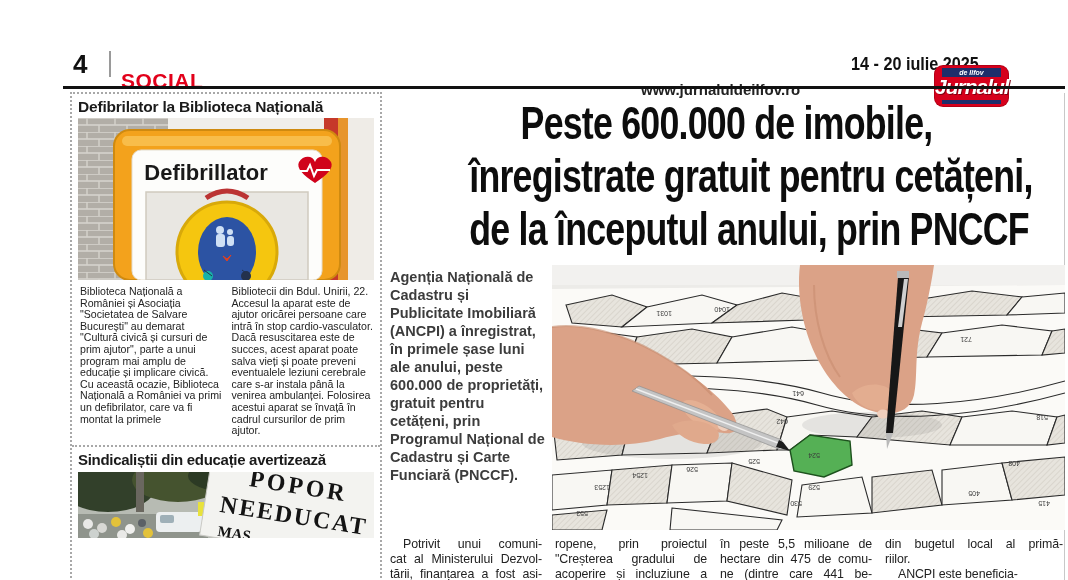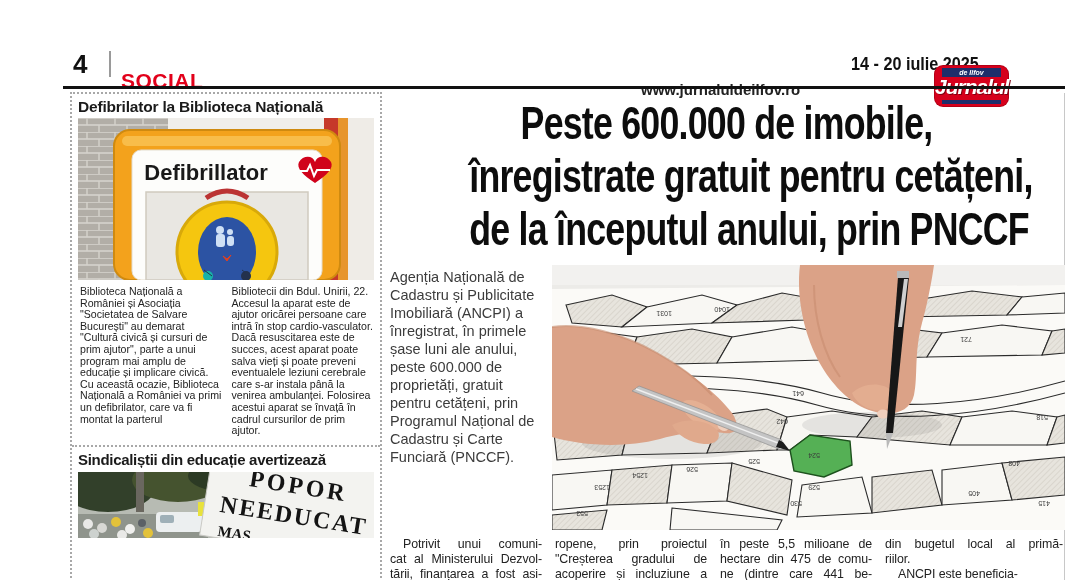--- a/index.html
+++ b/index.html
@@ -30,21 +30,21 @@
   .la-text p{margin:0;}
   .sec2{margin:8px 0 0 0;border-top:2px dotted #a8a8a8;padding:4px 6px 0 6px;}
   .sec2-title{font-size:15px;font-weight:bold;letter-spacing:-.3px;color:#1a1a1a;margin-bottom:4px;}
   .sec2-photo{width:296px;height:66px;display:block;}
 
   
   .main-art{position:absolute;left:388px;top:96px;width:677px;height:484px;}
   .headline{width:100%;text-align:center;color:#0d0d0d;}
   .headline .hl{font-size:47px;font-weight:800;line-height:53px;letter-spacing:-1px;transform:scaleX(.76);transform-origin:50% 50%;white-space:nowrap;}
   .main-body{position:absolute;left:0;top:168px;width:677px;}
-  .lead{position:absolute;left:2px;top:4px;width:156px;font-size:14.5px;line-height:18px;font-weight:400;color:#3c3c3c;}
+  .lead{position:absolute;left:2px;top:4px;width:156px;font-size:14.5px;line-height:18px;font-weight:700;color:#3c3c3c;}
   .map-photo{position:absolute;left:164px;top:1px;width:513px;height:265px;display:block;}
   .cols{position:absolute;left:2px;top:273px;width:675px;display:flex;gap:13px;}
   .ncol{font-size:12.4px;line-height:15.2px;color:#222;letter-spacing:-.1px;}
   .ncol.w1{width:152px;}.ncol.w2{width:152px;}.ncol.w3{width:152px;}.ncol.w4{width:178px;}
   .jline{text-align:justify;text-align-last:justify;}
   .nline{text-align:left;}
   .ind{text-indent:13px;}
 </style>
 </head>
 <body>
@@ -103,21 +103,21 @@
     <circle cx="152" cy="114" r="3" fill="#cfe0f5"></circle>
     <path d="M145 138 l4 3 l4 -4 l-4 6 Z" fill="#e2401f" stroke="#e2401f"></path>
     <circle cx="130" cy="158" r="5" fill="#18b2a8"></circle>
     <circle cx="168" cy="158" r="5" fill="#23314d"></circle>
     <path d="M126 152 l8 6 M164 152 l8 6" stroke="#23314d" stroke-width="1" fill="none"></path>
   </svg>
 
   <div class="la-body">
     <div class="la-text">
       <p>Biblioteca Națională a României și Asociația "Societatea de Salvare București" au demarat "Cultură civică și cursuri de prim ajutor", parte a unui program mai amplu de educație și implicare civică.</p>
-      <p>Cu această ocazie, Biblioteca Națională a României va primi un defibrilator, care va fi montat la parterul</p>
+      <p>Cu această ocazie, Biblioteca Națională a României va primi un defibrilator, care va fi montat la primele</p>
     </div>
     <div class="la-text">
       <p>Bibliotecii din Bdul. Unirii, 22. Accesul la aparat este de ajutor oricărei persoane care intră în stop cardio-vasculator.</p>
       <p>Dacă resuscitarea este de succes, acest aparat poate salva vieți și poate preveni eventualele leziuni cerebrale care s-ar instala până la venirea ambulanței. Folosirea acestui aparat se învață în cadrul cursurilor de prim ajutor.</p>
     </div>
   </div>
 
   <div class="sec2">
     <div class="sec2-title">Sindicaliștii din educație avertizează</div>
 

